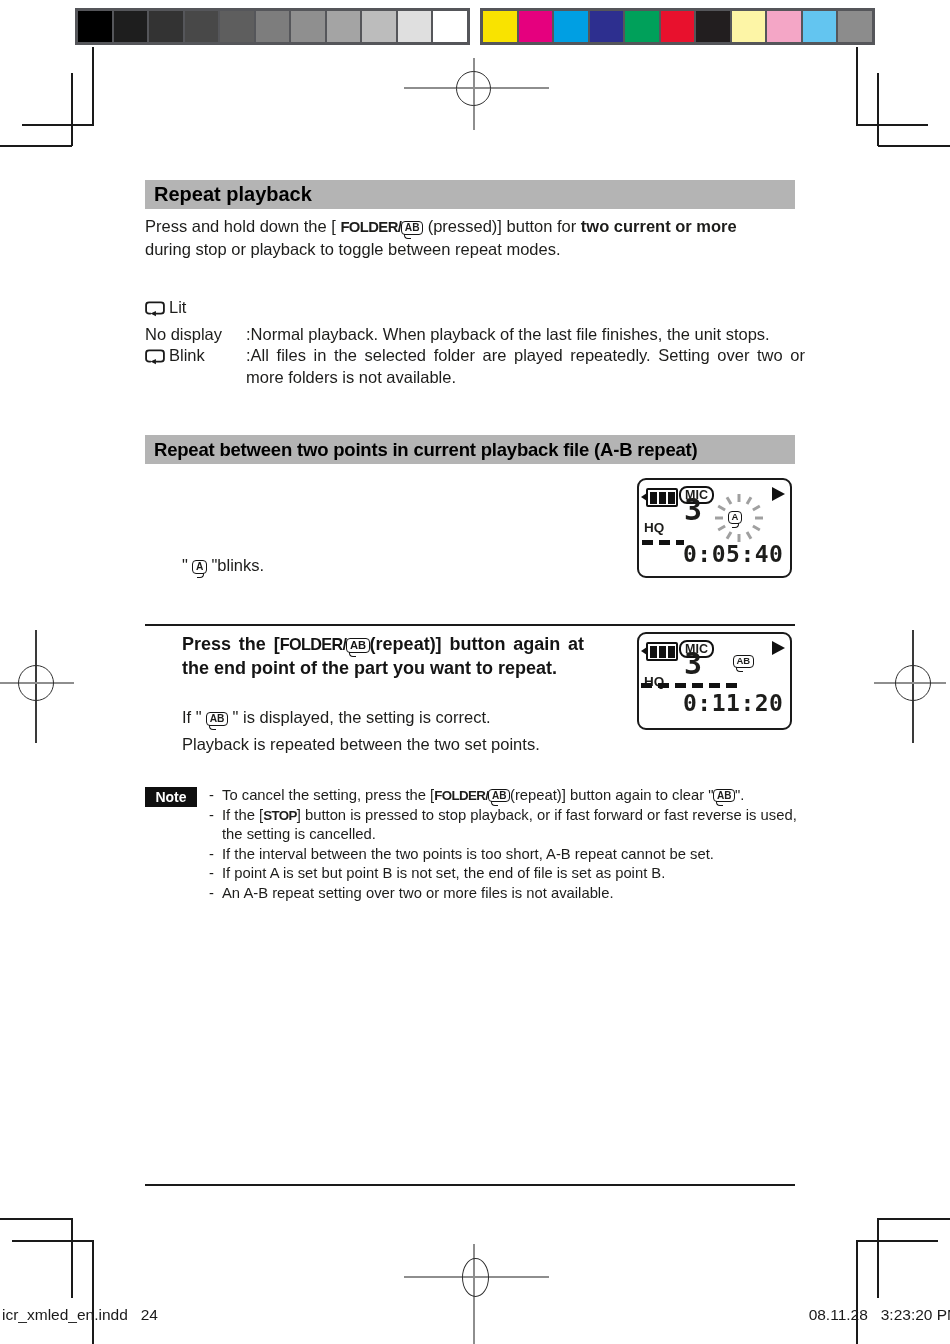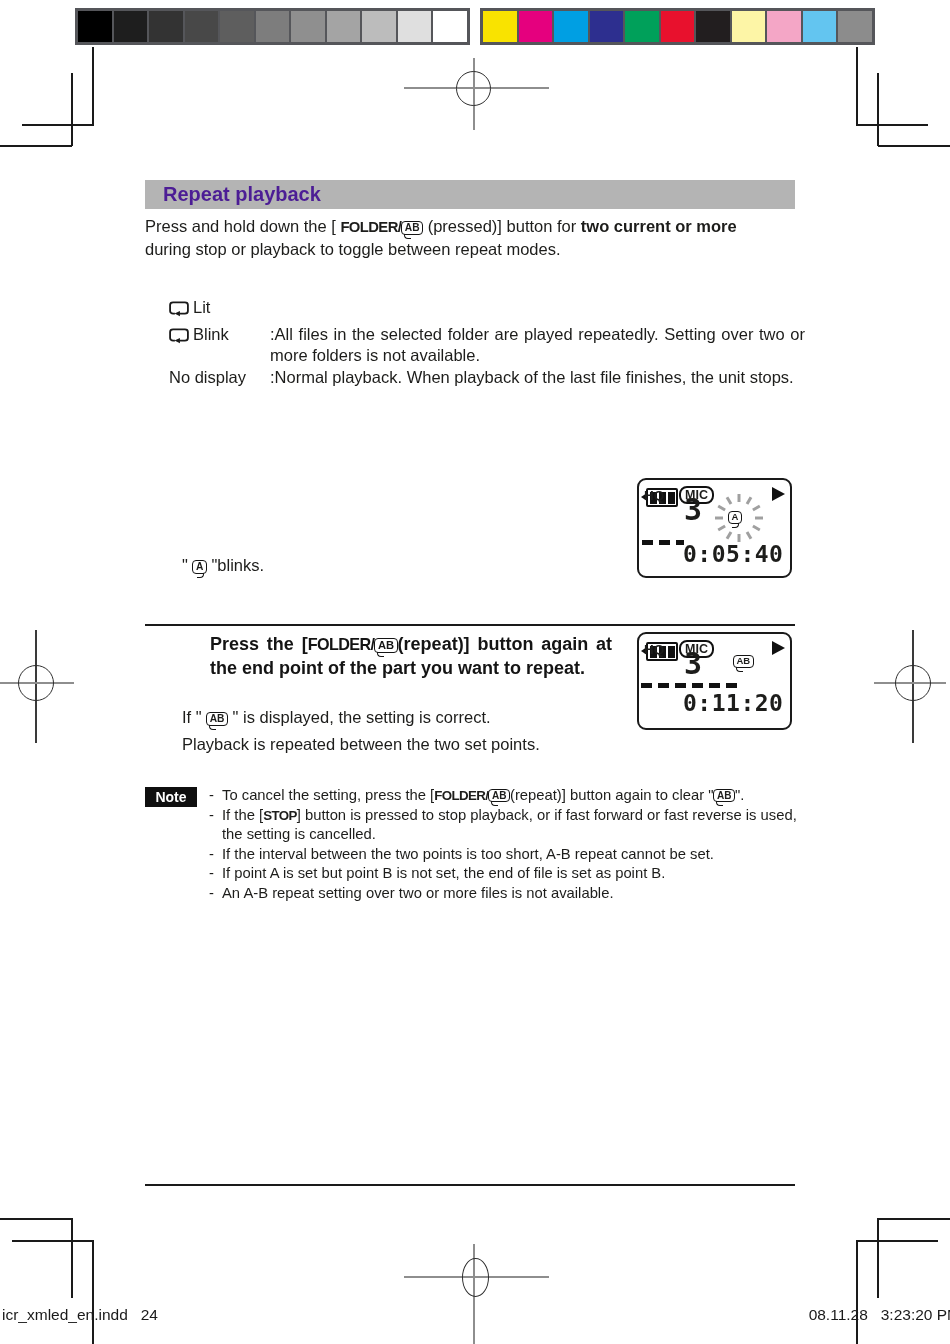--- a/index.html
+++ b/index.html
@@ -14,21 +14,21 @@
   .swatch{flex:1;}
 
   
   .mk{position:absolute;background:#1a1a1a;}
   .mk.gray{background:#8e8e8e;}
   .mk.v{width:1.5px;} .mk.h{height:1.5px;}
   .regcircle{position:absolute;border:1.6px solid #2e2e2e;border-radius:50%;background:transparent;}
 
   
   .secbar{position:absolute;left:145px;width:650px;height:29px;background:#b4b4b4;
-          font-weight:700;color:#4c1d95;line-height:29px;padding-left:18px;box-sizing:border-box;}
+          font-weight:700;color:#000000;line-height:29px;padding-left:9px;box-sizing:border-box;}
   #sec1{top:180px;font-size:20px;}
   #sec2{top:435px;font-size:18.5px;letter-spacing:-.2px;}
 
   
   .body-text{position:absolute;font-size:16.5px;line-height:21.5px;color:#1d1d1b;}
   #intro{left:145px;top:216px;width:660px;}
   #intro .just{text-align:justify;}
   b{font-weight:700;}
 
   
@@ -39,50 +39,50 @@
         font-weight:700;line-height:1.15;padding:0 2.5px;font-size:.62em;vertical-align:10%;
         letter-spacing:0;}
   .chip.tail-left::after{content:"";position:absolute;left:1.5px;bottom:-5px;width:6px;height:4px;
         border-left:1.6px solid #141414;border-bottom:1.6px solid #141414;border-bottom-left-radius:4px;}
   .chip.tail-right::after{content:"";position:absolute;right:1.5px;bottom:-5px;width:6px;height:4px;
         border-right:1.6px solid #141414;border-bottom:1.6px solid #141414;border-bottom-right-radius:4px;}
 
   
   #modes{left:145px;top:297px;width:660px;}
   .mode-row{display:flex;}
-  .mode-term{width:101px;flex:0 0 101px;display:flex;align-items:flex-start;gap:4px;margin-left:24px;}
+  .mode-term{width:101px;flex:0 0 101px;display:flex;align-items:flex-start;gap:4px;}
   .mode-term .fold-ic{margin-top:4px;}
   .mode-def{flex:1;text-align:justify;}
 
   
   .step-head{position:absolute;left:182px;width:402px;font-size:18px;font-weight:700;
              line-height:23.5px;text-align:justify;color:#141414;}
   .step-sub{position:absolute;left:182px;font-size:16.5px;line-height:21px;}
   #step1-head{top:479px;}
   #step1-sub{top:555px;}
-  #step2-head{top:633px;margin-left:28px;}
+  #step2-head{top:633px;}
   #step2-sub1{top:707px;}
   #step2-sub2{top:734px;}
 
   
   .lcd{position:absolute;left:637px;width:155px;border:2.5px solid #1a1a1a;border-radius:9px;
        background:#fff;box-sizing:border-box;}
   #lcd1{top:478px;height:100px;}
   #lcd2{top:632px;height:98px;}
   .lcd *{position:absolute;}
   .batt{left:7px;top:8px;width:25px;height:12px;border:2px solid #111;border-radius:2px;
         display:flex;gap:2px;padding:1.5px;box-sizing:content-box;position:absolute;}
   .batt i{position:static;flex:1;background:#111;display:block;}
   .batt::before{content:"";position:absolute;left:-7px;top:2.5px;width:0;height:0;
         border-top:4.5px solid transparent;border-bottom:4.5px solid transparent;border-right:6px solid #111;}
   .mic-chip{left:40px;top:6px;border:2px solid #111;border-radius:8px;font-weight:700;
         font-size:12.5px;line-height:14px;padding:0 4px;}
   .play-ic{left:133px;top:7px;width:0;height:0;border-left:13px solid #111;
         border-top:7.5px solid transparent;border-bottom:7.5px solid transparent;}
-  .hq{left:5px;top:8px;font-weight:700;font-size:13.5px;}
+  .hq{left:5px;top:40px;font-weight:700;font-size:13.5px;}
   .fileno{left:45px;top:12px;font-family:"DejaVu Sans Mono",monospace;font-weight:700;font-size:30px;}
   .dashes{height:4.5px;background:repeating-linear-gradient(90deg,#111 0 11px,transparent 11px 17px);}
   #lcd1 .dashes{left:3px;top:60px;width:42px;}
   #lcd2 .dashes{left:2px;top:49px;width:96px;}
   .timestr{font-family:"DejaVu Sans Mono",monospace;font-weight:700;font-size:23px;letter-spacing:.5px;}
   #lcd1 .timestr{left:44px;top:61px;}
   #lcd2 .timestr{left:44px;top:56px;}
   .lcd .chip{position:absolute;font-size:9.5px;border-width:1.4px;}
   #lcd1 .a-pos{left:89px;top:31px;}
   #lcd2 .ab-pos{left:94px;top:21px;}
@@ -193,38 +193,39 @@
           <svg width="20" height="17" viewBox="0 0 22 18">
             <path d="M6.5,13.5 H4.5 C2.6,13.5 1.2,12.3 1.2,10.6 V4 C1.2,2.4 2.6,1.2 4.5,1.2 H17.5 C19.4,1.2 20.8,2.4 20.8,4 V10.6 C20.8,12.3 19.4,13.5 17.5,13.5 H11.5" fill="none" stroke="#1a1a1a" stroke-width="2"></path>
             <path d="M12,10.6 L12,16.4 L6.0,13.5 Z" fill="#1a1a1a"></path>
           </svg>
         </span>
         <span>Lit</span>
       </span>
     </div>
     <div class="mode-row">
       <span class="mode-term">
+        <span>No display</span>
+      </span>
+      <span class="mode-def">:Normal playback. When playback of the last file finishes, the unit stops.</span>
+    </div>
+    <div class="mode-row">
+      <span class="mode-term">
         <span class="fold-ic">
           <svg width="20" height="17" viewBox="0 0 22 18">
             <path d="M6.5,13.5 H4.5 C2.6,13.5 1.2,12.3 1.2,10.6 V4 C1.2,2.4 2.6,1.2 4.5,1.2 H17.5 C19.4,1.2 20.8,2.4 20.8,4 V10.6 C20.8,12.3 19.4,13.5 17.5,13.5 H11.5" fill="none" stroke="#1a1a1a" stroke-width="2"></path>
             <path d="M12,10.6 L12,16.4 L6.0,13.5 Z" fill="#1a1a1a"></path>
           </svg>
         </span>
         <span>Blink</span>
       </span>
       <span class="mode-def">:All files in the selected folder are played repeatedly. Setting over two or more folders is not available.</span>
     </div>
-    <div class="mode-row">
-      <span class="mode-term">
-        <span>No display</span>
-      </span>
-      <span class="mode-def">:Normal playback. When playback of the last file finishes, the unit stops.</span>
-    </div>
-  </div>
-
+  </div>
+
+  <div id="sec2" class="secbar">Repeat between two points in current playback file (A-B repeat)</div>
 
   <div id="step1-sub" class="step-sub"><span>" </span><span class="chip tail-right">A</span><span> "blinks.</span></div>
 
   <div id="lcd1" class="lcd">
     <span class="batt">
         <i></i>
         <i></i>
         <i></i>
       </span>
     <span class="mic-chip">MIC</span>

